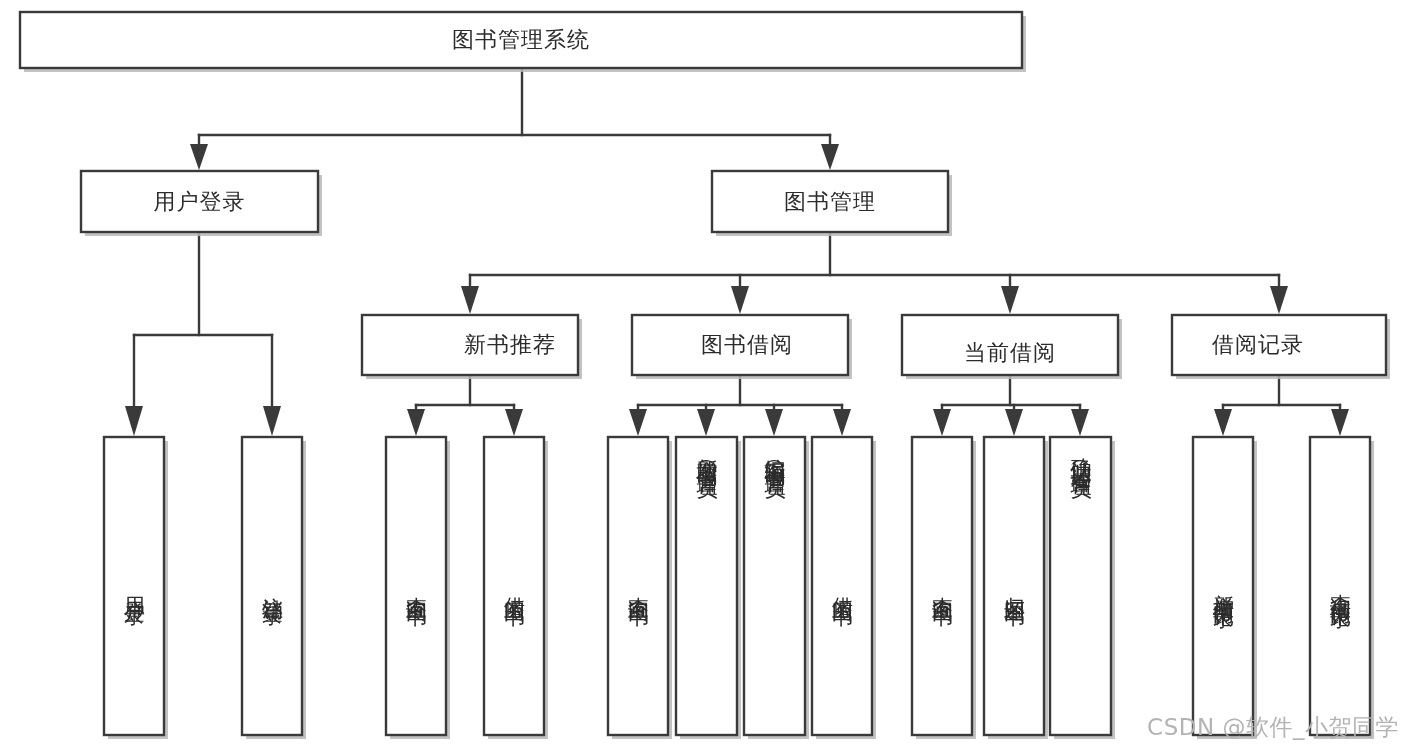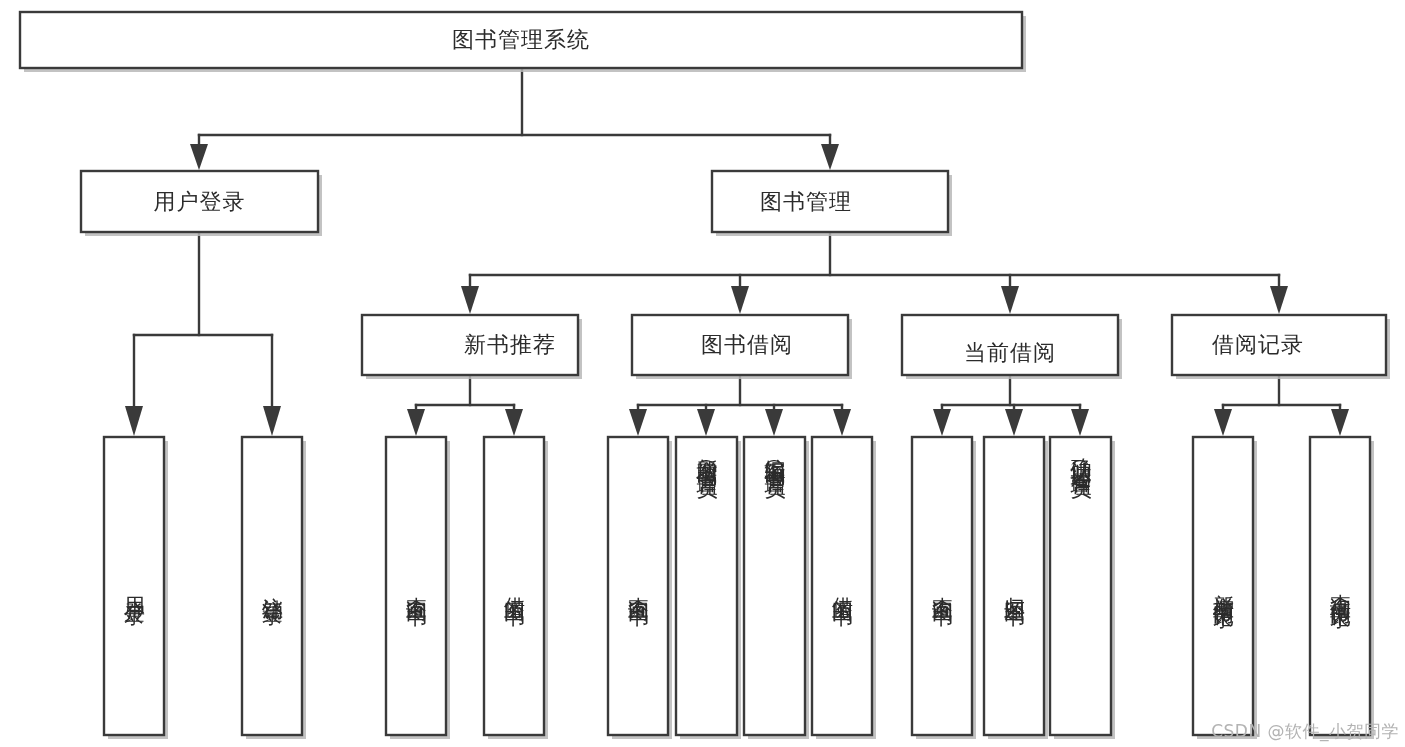--- a/index.html
+++ b/index.html
@@ -74,21 +74,21 @@
     font-size: 22px;
     color: #2b2b2b;
     letter-spacing: 1px;
     white-space: nowrap;
   }
   #watermark {
     position: absolute;
     right: 6px;
     bottom: 4px;
     font-family: "DejaVu Sans", "Liberation Sans", sans-serif;
-    font-size: 17px;
+    font-size: 23px;
     color: #b3b3b3;
     white-space: nowrap;
     letter-spacing: 0.5px;
   }
 </style>
 </head>
 <body>
 
 <div id="diagram-root">
 
@@ -236,21 +236,21 @@
   </svg>
 
   <div class="hlabel-wrap" style="left:20px; top:12px; width:1002px; height:56px;">
     <span class="hlabel-text">图书管理系统</span>
   </div>
 
   <div class="hlabel-wrap" style="left:81px; top:171px; width:237px; height:61px;">
     <span class="hlabel-text">用户登录</span>
   </div>
 
-  <div class="hlabel-wrap" style="left:688px; top:171px; width:236px; height:61px;">
+  <div class="hlabel-wrap" style="left:712px; top:171px; width:236px; height:61px;">
     <span class="hlabel-text">图书管理</span>
   </div>
 
   <div class="hlabel-wrap" style="left:362px; top:315px; width:216px; height:60px;margin-left:40px;">
     <span class="hlabel-text">新书推荐</span>
   </div>
 
   <div class="hlabel-wrap" style="left:639px; top:315px; width:216px; height:60px;">
     <span class="hlabel-text">图书借阅</span>
   </div>

